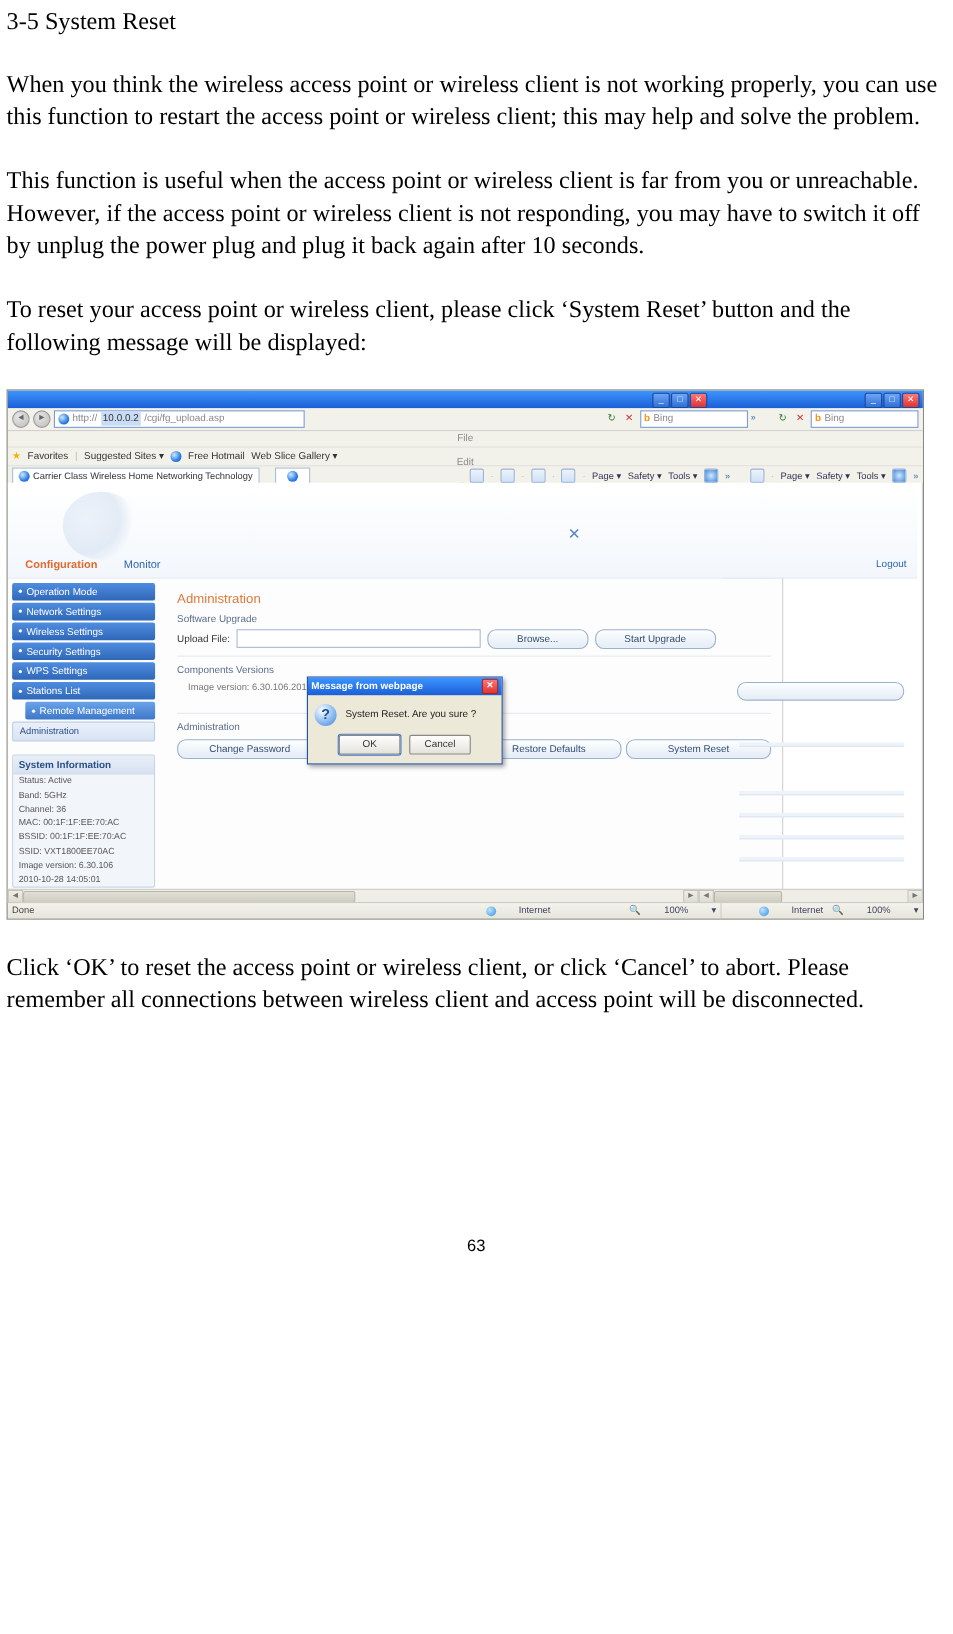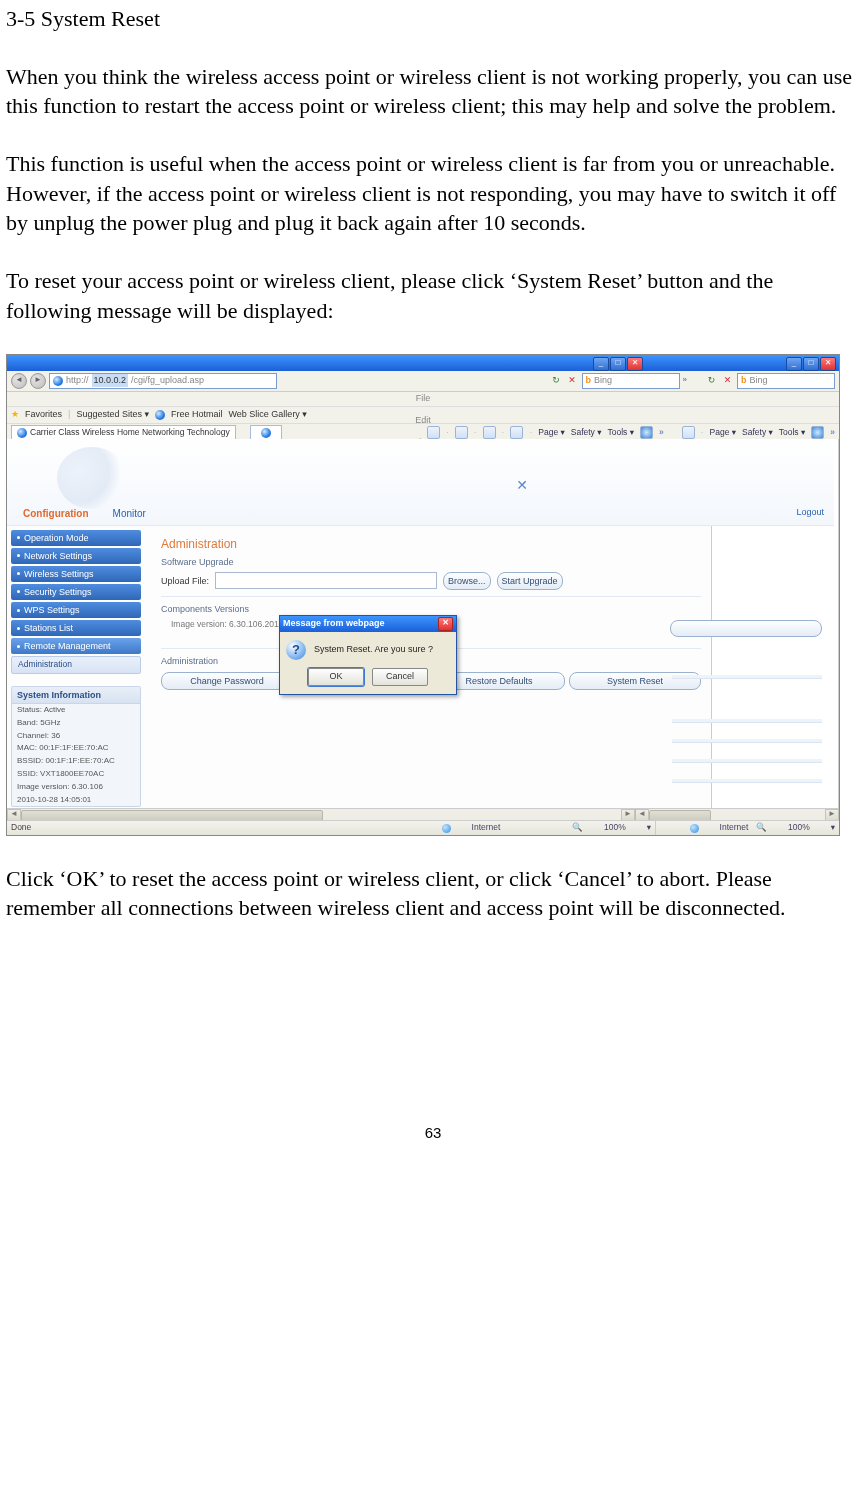--- a/index.html
+++ b/index.html
@@ -244,20 +244,21 @@
     display: flex; align-items: center; gap: 4px;
   }
   .nav-item::before {
     content: "";
     width: 3px; height: 3px;
     background: #fff;
     border-radius: 50%;
   }
   .nav-item.active {
     background: linear-gradient(#6aa3ea,#3d78c9);
+    margin-left: 12px;
   }
   .nav-sub {
     background: linear-gradient(#eaf0fa,#d7e3f4);
     color: #2a4f86;
     border: 1px solid #b9cde8;
     border-radius: 2px;
     padding: 2px 6px;
     font-size: 8.5px;
   }
   .sysinfo {
@@ -298,21 +299,21 @@
     display: flex; align-items: center; gap: 6px;
     margin-bottom: 6px;
   }
   .upload-row .field {
     width: 220px; height: 15px;
     border: 1px solid #aab9cf;
     background: #fff;
   }
   .btn {
     height: 16px;
-    padding: 0 4px;
+    padding: 0 26px;
     background: linear-gradient(#fdfefe,#e4ecf6);
     border: 1px solid #9bb2cf;
     border-radius: 8px;
     color: #334d73;
     font-size: 9px;
     display: inline-flex; align-items: center; justify-content: center;
   }
   .btn.wide { width: 130px; padding: 0;}
   .btn-col { display: flex; flex-direction: row; gap: 4px; margin-left: 0;}
   .hr { height: 1px; background: #e3e9f2; margin: 6px 0;}

